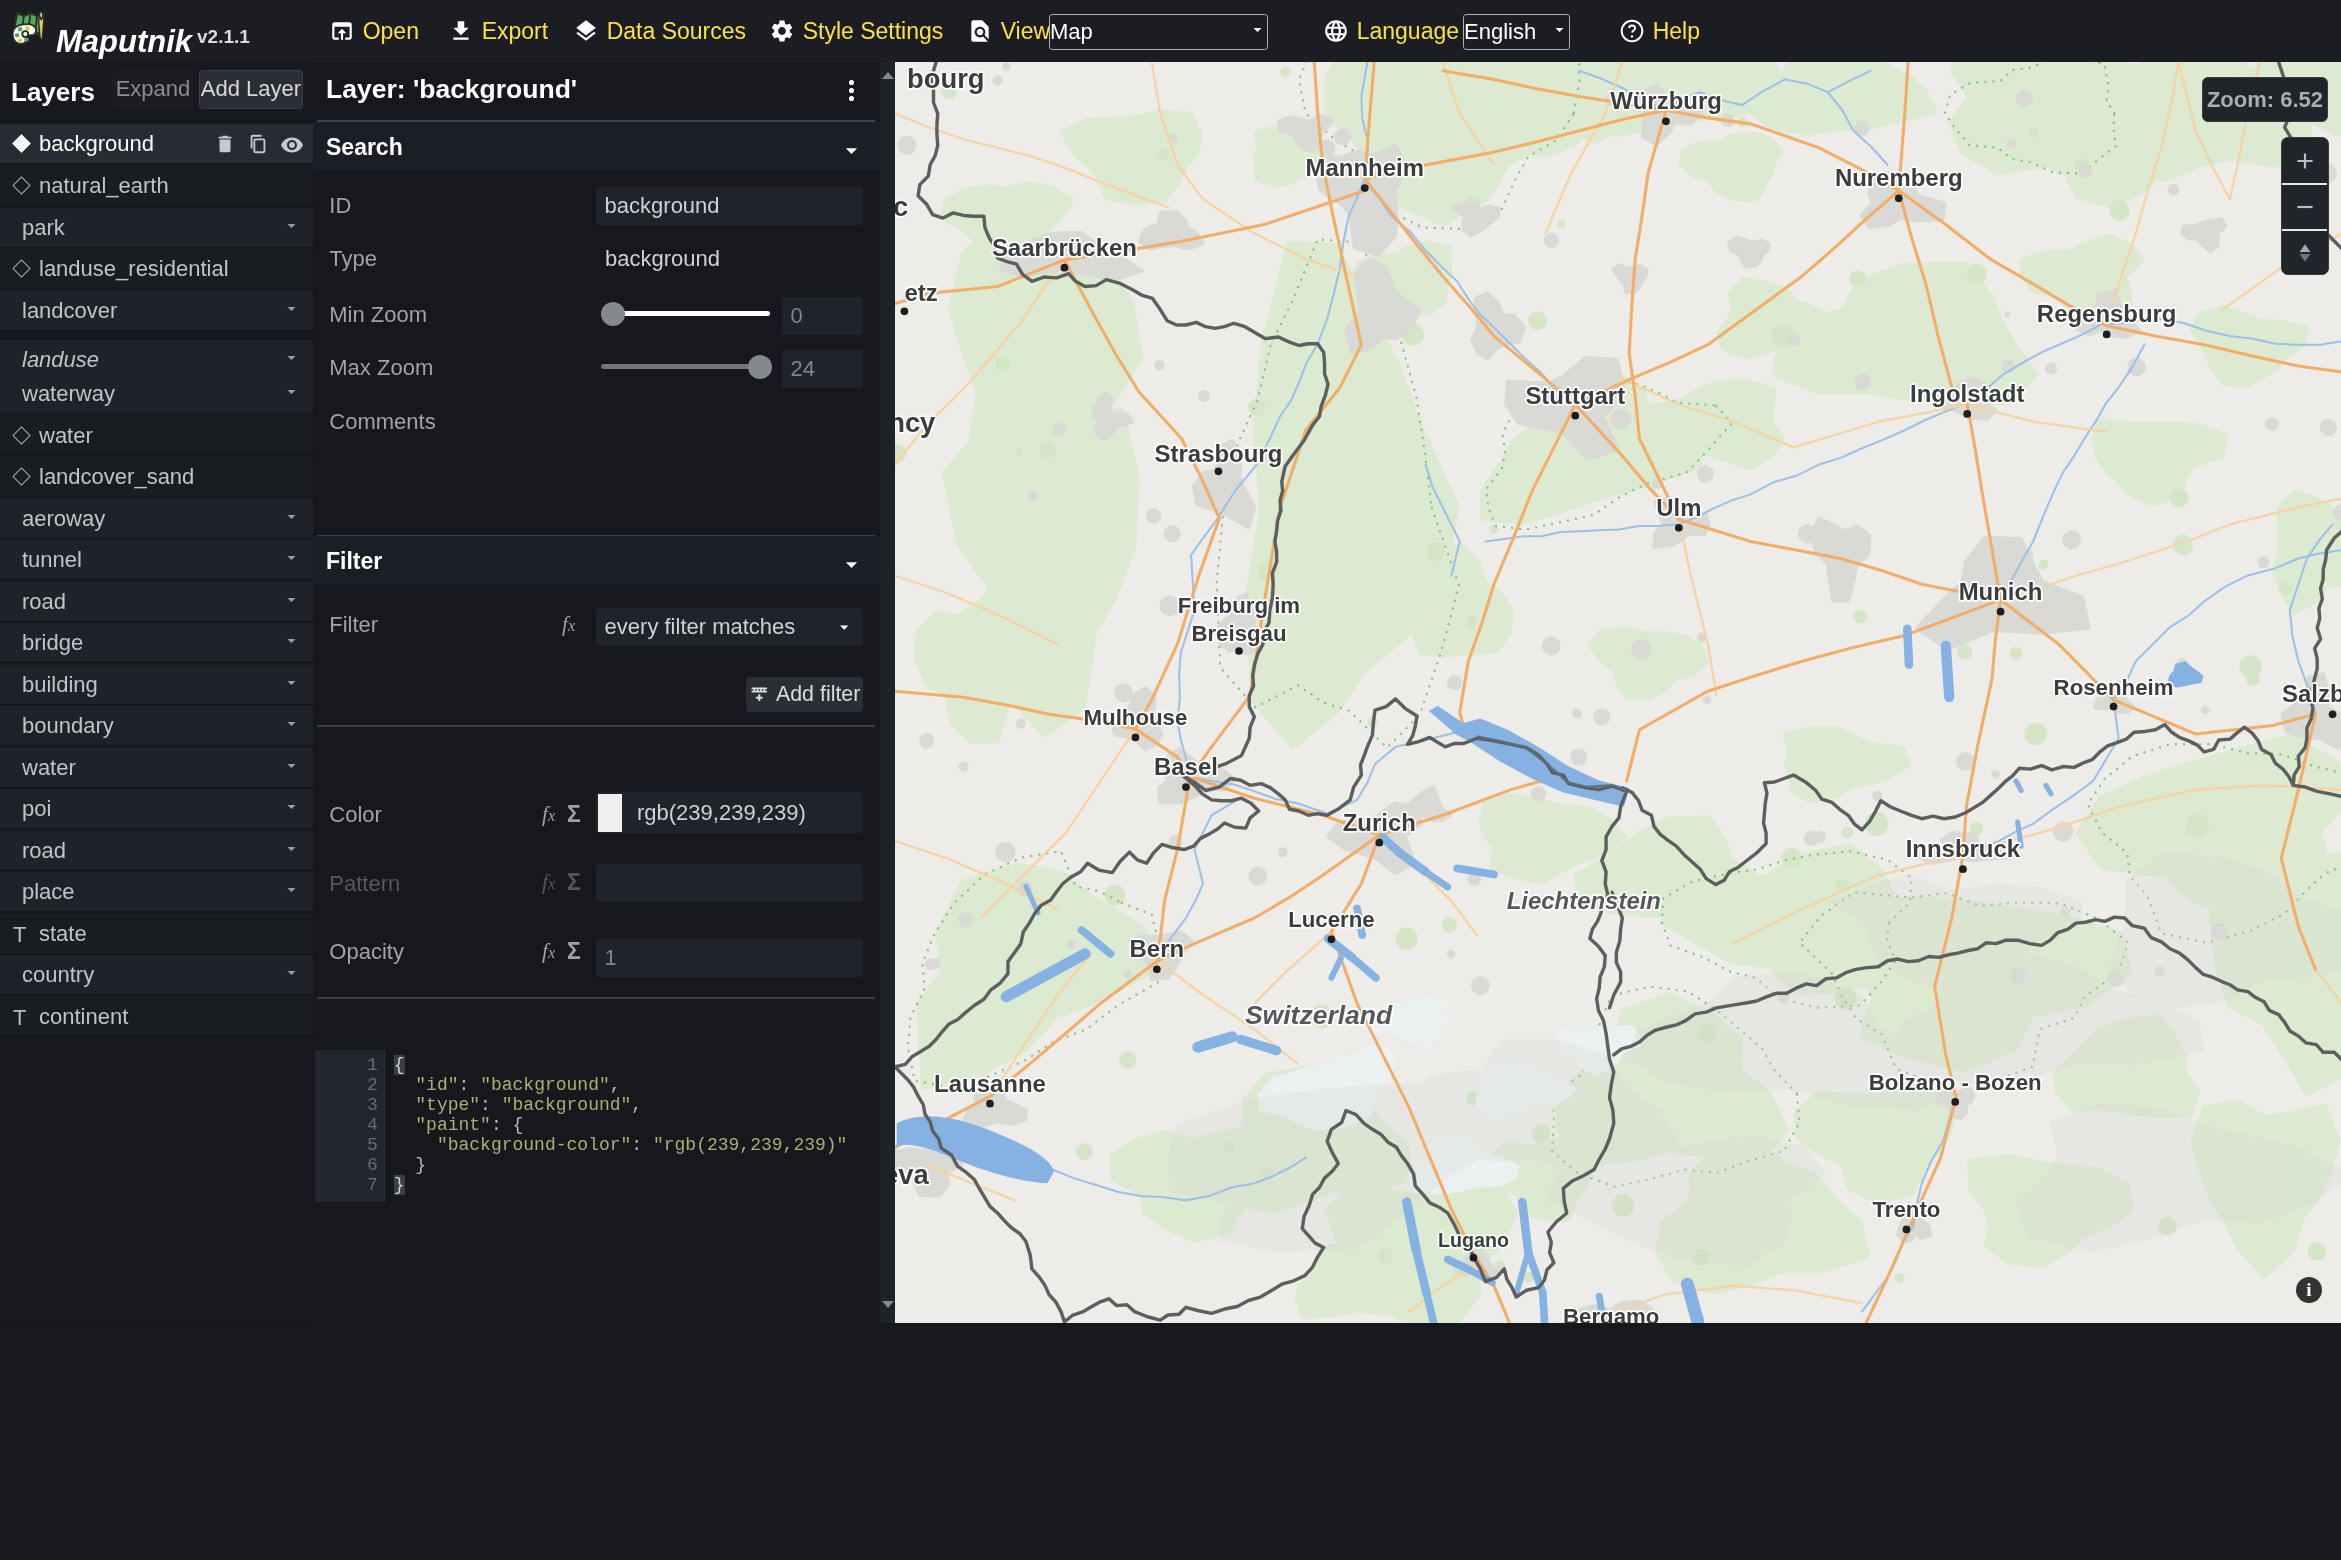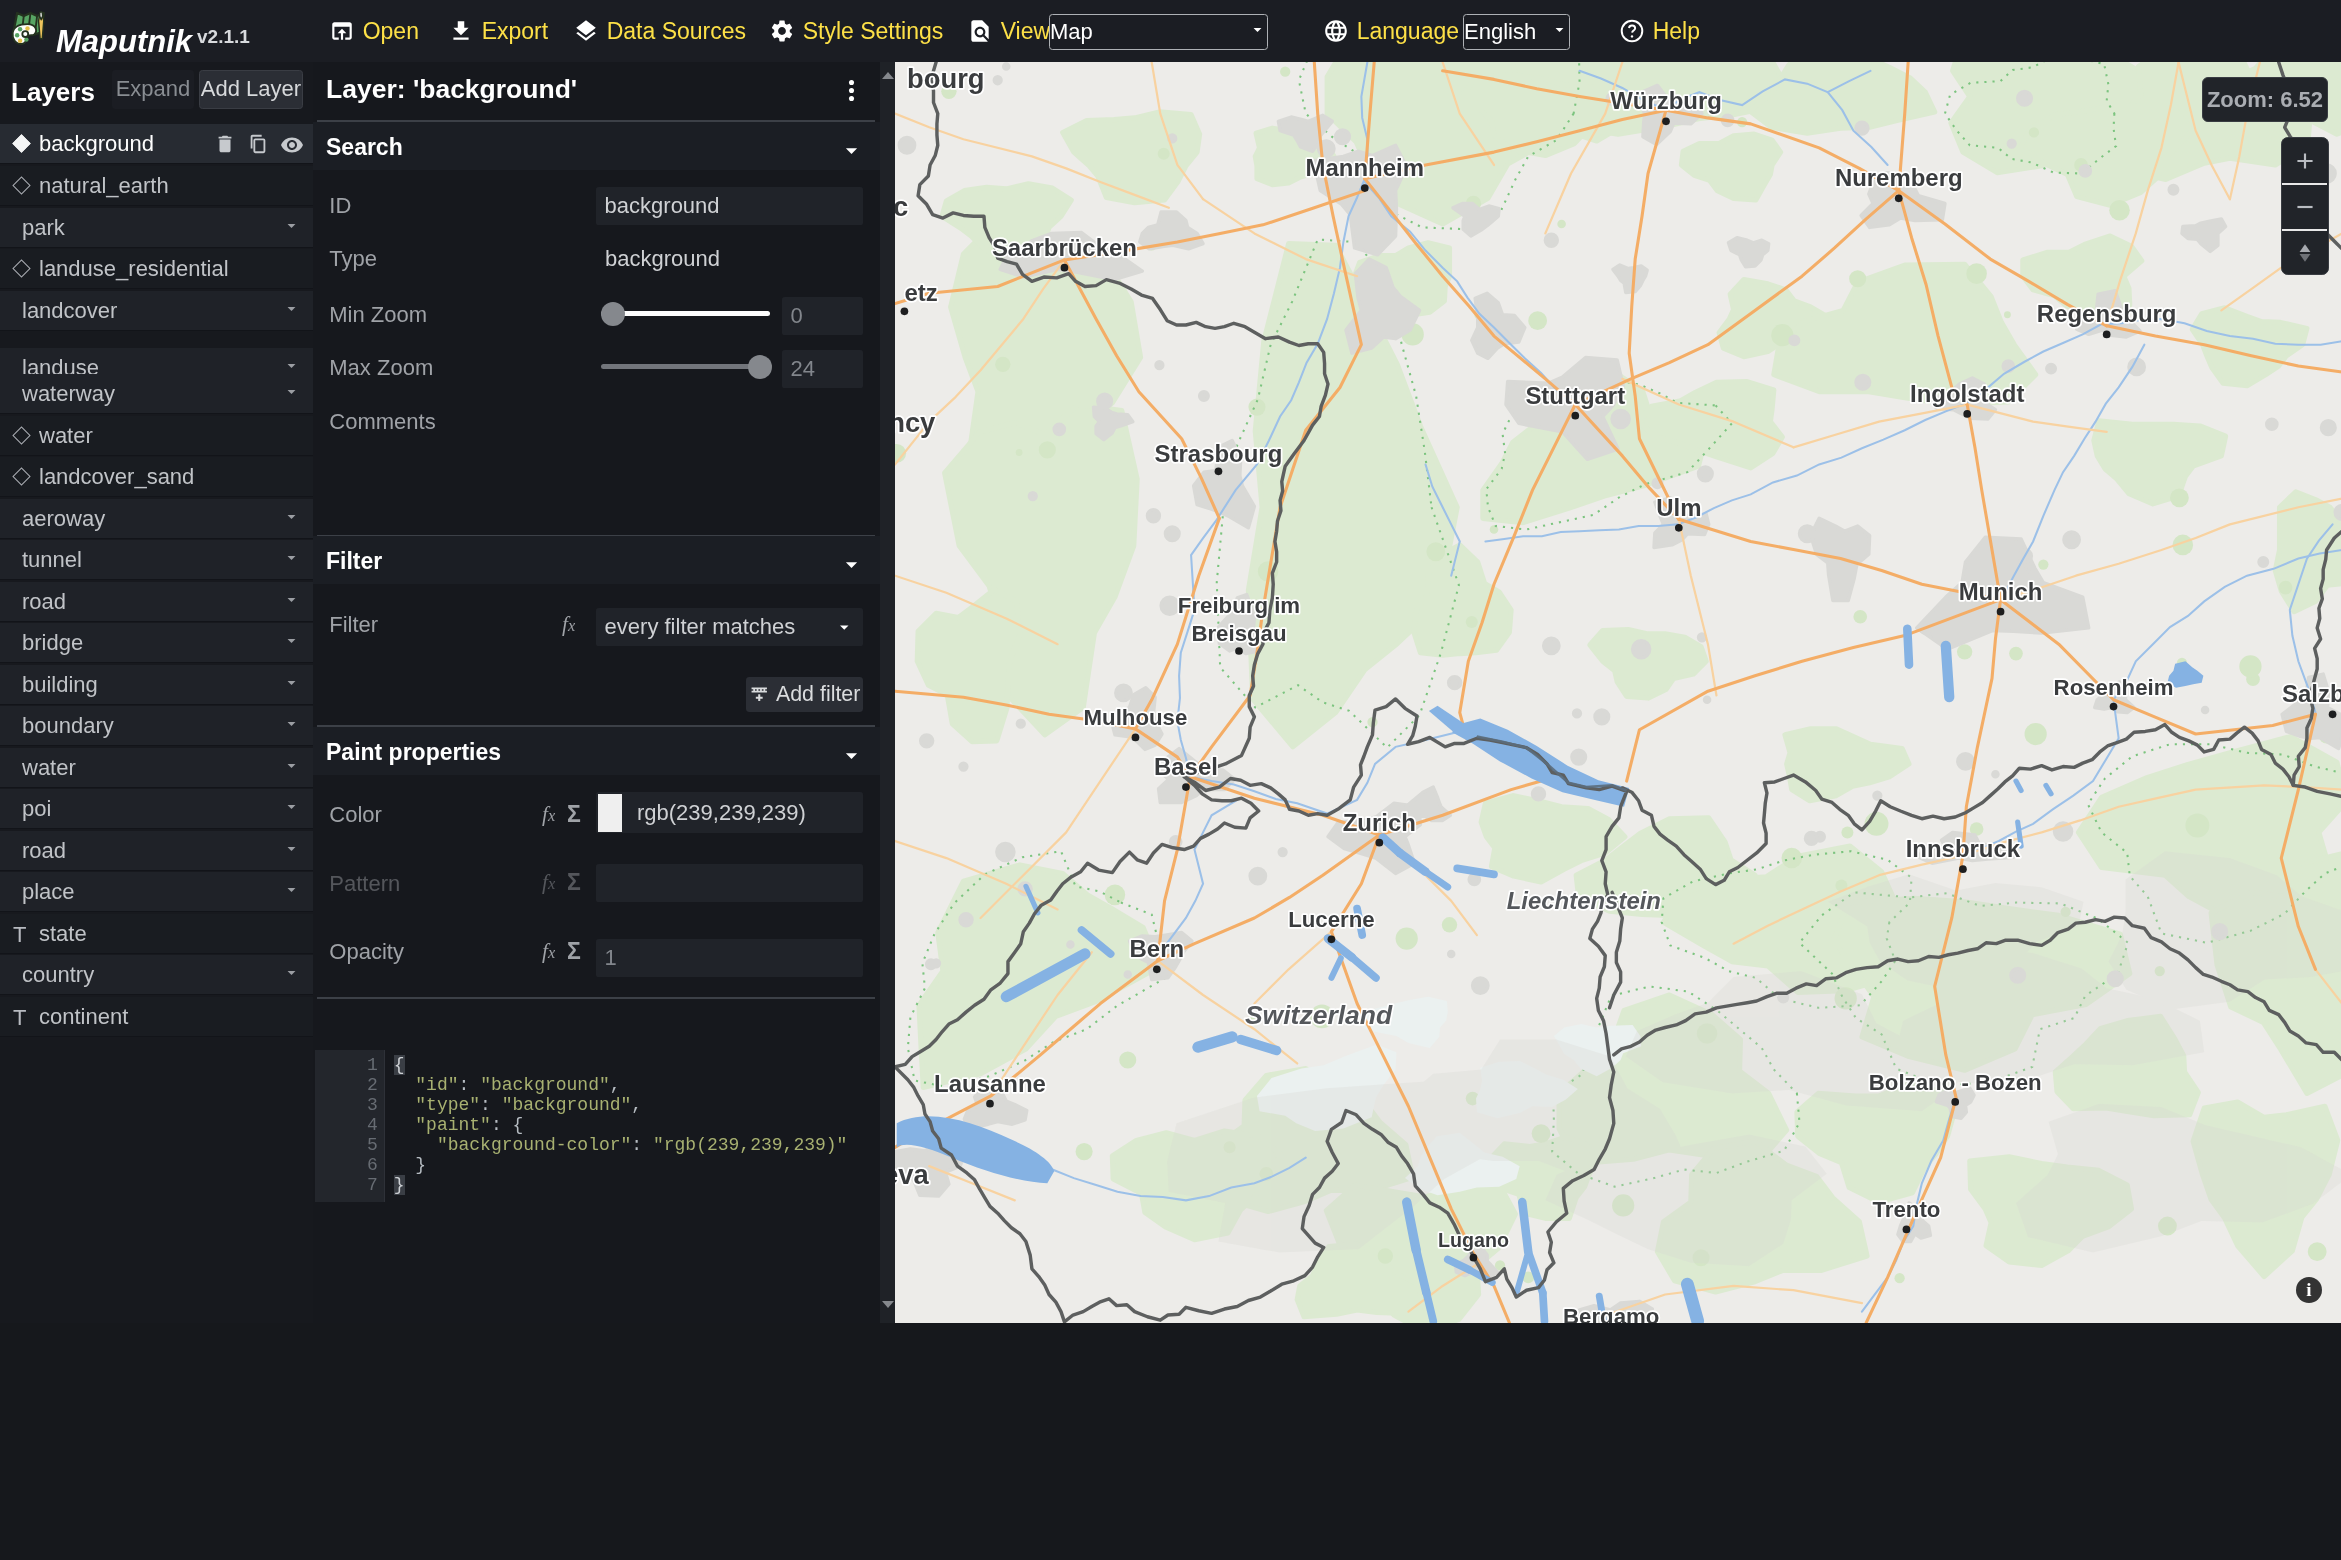--- a/index.html
+++ b/index.html
@@ -157,21 +157,21 @@
       </span>
       </div>
     <div class="row lyr" style="top:104px;"><span class="dia"></span>natural_earth</div>
     <div class="row grp" style="top:146px;">park<span class="car"><svg width="19" height="19" viewBox="0 0 24 24" fill="#9b9ea3">
             <path d="M7 10l5 5 5-5z"></path>
           </svg></span></div>
     <div class="row lyr" style="top:187px;"><span class="dia"></span>landuse_residential</div>
     <div class="row grp" style="top:229px;">landcover<span class="car"><svg width="19" height="19" viewBox="0 0 24 24" fill="#9b9ea3">
             <path d="M7 10l5 5 5-5z"></path>
           </svg></span></div>
-    <div class="row grp" style="top:286px;">landuse<span class="car"><svg width="19" height="19" viewBox="0 0 24 24" fill="#9b9ea3">
+    <div class="row grp" style="top:278px;font-style:italic;">landuse<span class="car"><svg width="19" height="19" viewBox="0 0 24 24" fill="#9b9ea3">
             <path d="M7 10l5 5 5-5z"></path>
           </svg></span></div>
     <div class="row grp" style="top:312px;">waterway<span class="car"><svg width="19" height="19" viewBox="0 0 24 24" fill="#9b9ea3">
             <path d="M7 10l5 5 5-5z"></path>
           </svg></span></div>
     <div class="row lyr" style="top:354px;"><span class="dia"></span>water</div>
     <div class="row lyr" style="top:395px;"><span class="dia"></span>landcover_sand</div>
     <div class="row grp" style="top:437px;">aeroway<span class="car"><svg width="19" height="19" viewBox="0 0 24 24" fill="#9b9ea3">
             <path d="M7 10l5 5 5-5z"></path>
           </svg></span></div>
@@ -251,26 +251,20 @@
     <div class="finput" style="top:546px;">every filter matches
       <svg style="position:absolute; right:8.6px; top:9.4px;" width="20.5" height="20.5" viewBox="0 0 24 24" fill="#fff">
           <path d="M7 10l5 5 5-5z"></path>
         </svg></div>
     <div style="position:absolute; left:433px; top:615px; width:117px; height:35px; background:#2b2e35; border-radius:3.4px; color:#dadcde; font-size:21.4px; display:flex; align-items:center; justify-content:center;">
       <svg width="20.5" height="20.5" viewBox="0 0 24 24" fill="none" stroke="#dadcde" stroke-width="2" style="margin-right:6.8px;">
           <path d="M3 5h18M6 5v4M10 5v4M14 5v4M18 5v4M3 9h18"></path>
           <path d="M12 12v8M8 16h8" stroke-width="2.4"></path>
         </svg>Add filter</div>
     <div class="hr" style="top:663px"></div>
-    <div class="sect" style="top:665px; height:48px;">
-        <span>Paint properties</span>
-        <svg width="27" height="27" viewBox="0 0 24 24" fill="#fff">
-          <path d="M7 10l5 5 5-5z"></path>
-        </svg>
-      </div>
     <div class="flabel" style="top:740px">Color</div>
     <div class="fxi" style="left:229px; top:740px;">f<span style="font-size:16.3px;">x</span></div>
     <div class="sgm" style="left:254px; top:739px;">Σ</div>
     <div class="finput" style="top:730px; height:41px; padding-left:41px;">rgb(239,239,239)
       <span style="position:absolute; left:1.7px; top:1.7px; width:24px; height:38px; background:#efefef;"></span></div>
     <div class="flabel dim" style="top:809px">Pattern</div>
     <div class="fxi dim" style="left:229px; top:808px;">f<span style="font-size:16.3px;">x</span></div>
     <div class="sgm dim" style="left:254px; top:807px;">Σ</div>
     <div class="finput" style="top:802px;"></div>
     <div class="flabel" style="top:877px">Opacity</div>

